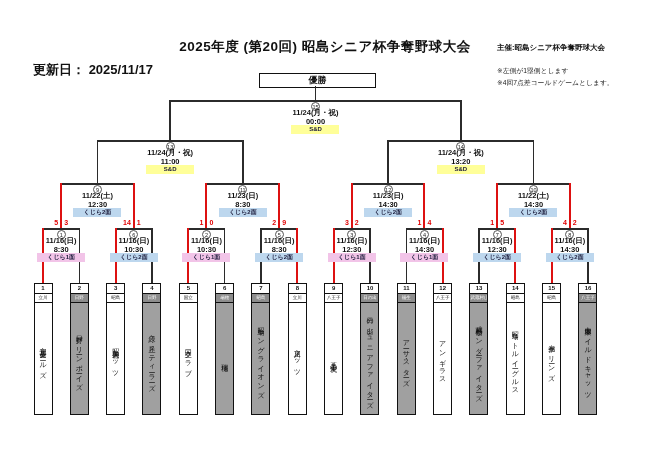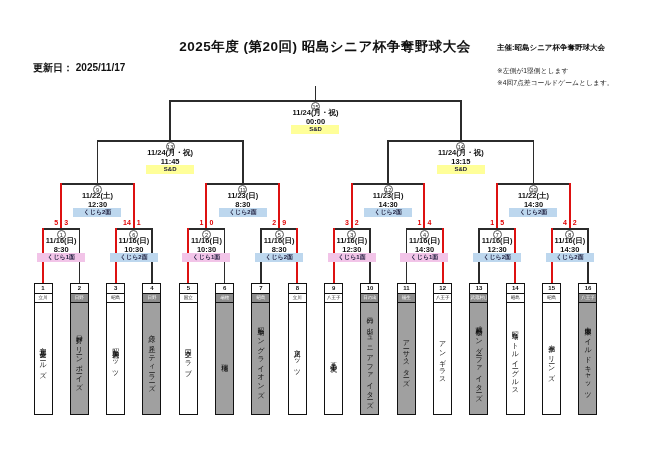--- a/index.html
+++ b/index.html
@@ -1,20 +1,20 @@
 <!DOCTYPE html>
 <html><head>
 <meta charset="utf-8">
 <style>
   html,body{margin:0;padding:0;background:#e8e8e8;}
   .page{position:relative;width:651px;height:460px;background:#ffffff;
         font-family:"Liberation Sans","DejaVu Sans",sans-serif;overflow:hidden;margin:0 auto;
         box-shadow:0 0 4px rgba(0,0,0,.3);}
   .abs{position:absolute;}
-  .updated{font-size:10px;font-weight:bold;color:#111;}
+  .updated{font-size:13px;font-weight:bold;color:#111;}
   .title{font-size:13.5px;font-weight:bold;color:#111;text-align:center;letter-spacing:.5px;}
   .organizer{font-size:7.5px;font-weight:bold;color:#111;}
   .note{font-size:6.8px;color:#222;}
   .champ{border:1.8px solid #111;text-align:center;font-size:9px;font-weight:bold;
          line-height:13px;color:#111;background:#fff;}
   .hline,.vline{position:absolute;}
   .circle{position:absolute;width:9px;height:9px;border:1px solid #555;border-radius:50%;
           background:#fff;font-size:5.5px;line-height:8.5px;text-align:center;color:#222;box-sizing:border-box;}
   .mdate{position:absolute;font-size:7.5px;font-weight:bold;color:#111;text-align:center;white-space:nowrap;}
   .mtime{position:absolute;font-size:7.5px;font-weight:bold;color:#111;text-align:center;}
@@ -38,20 +38,21 @@
 
 <div class="page">
   <div class="abs updated" style="left:33px;top:61px;">
     <span>更新日：</span>
     <span>2025/11/17</span>
   </div>
   <div class="abs title" style="left:130px;top:38px;width:390px;">2025年度 (第20回) 昭島シニア杯争奪野球大会</div>
   <div class="abs organizer" style="left:497px;top:43px;">主催:昭島シニア杯争奪野球大会</div>
   <div class="abs note" style="left:497px;top:66px;">※左側が1塁側とします</div>
   <div class="abs note" style="left:497px;top:78px;">※4回7点差コールドゲームとします。</div>
+  <div class="abs champ" style="left:259px;top:73px;width:115px;height:13px;">優勝</div>
   <div id="bracket">
       <div class="hline" style="left: 43px; top: 228px; width: 36.333px; height: 1.6px; background: rgb(43, 43, 43);"></div>
       <div class="vline" style="left: 42px; top: 228px; width: 2px; height: 55px; background: rgb(221, 17, 17);"></div>
       <div class="vline" style="left: 78.533px; top: 228px; width: 1.6px; height: 55px; background: rgb(43, 43, 43);"></div>
       <div class="circle" style="left: 56.6665px; top: 229.5px;">1</div>
       <div class="mdate" style="left: 24.1665px; top: 236px; width: 74px;">11/16(日)</div>
       <div class="mtime" style="left: 24.1665px; top: 245px; width: 74px;">8:30</div>
       <div class="badge" style="left: 37.1665px; top: 253px; width: 48px; background: rgb(242, 196, 232);">くじら1面</div>
       <div class="score" style="left: 45.1665px; top: 219px; width: 13px; text-align: right;">5</div>
       <div class="score" style="left: 64.1665px; top: 219px; width: 13px; text-align: left;">3</div>
@@ -144,28 +145,28 @@
       <div class="vline" style="left: 568.828px; top: 183px; width: 2px; height: 45px; background: rgb(221, 17, 17);"></div>
       <div class="circle" style="left: 528.995px; top: 184.5px;">10</div>
       <div class="mdate" style="left: 496.495px; top: 191px; width: 74px;">11/22(土)</div>
       <div class="mtime" style="left: 496.495px; top: 200px; width: 74px;">14:30</div>
       <div class="badge" style="left: 509.495px; top: 208px; width: 48px; background: rgb(189, 215, 238);">くじら2面</div>
       <div class="hline" style="left: 97.4995px; top: 140px; width: 145.332px; height: 1.6px; background: rgb(43, 43, 43);"></div>
       <div class="vline" style="left: 96.6995px; top: 140px; width: 1.6px; height: 43px; background: rgb(43, 43, 43);"></div>
       <div class="vline" style="left: 242.031px; top: 140px; width: 1.6px; height: 43px; background: rgb(43, 43, 43);"></div>
       <div class="circle" style="left: 165.665px; top: 141.5px;">13</div>
       <div class="mdate" style="left: 133.165px; top: 148px; width: 74px;">11/24(月・祝)</div>
-      <div class="mtime" style="left: 133.165px; top: 157px; width: 74px;">11:45</div>
+      <div class="mtime" style="left: 133.165px; top: 157px; width: 74px;">11:00</div>
       <div class="badge" style="left: 146.165px; top: 165px; width: 48px; background: rgb(255, 255, 153);">S&amp;D</div>
       <div class="hline" style="left: 388.163px; top: 140px; width: 145.332px; height: 1.6px; background: rgb(43, 43, 43);"></div>
       <div class="vline" style="left: 387.363px; top: 140px; width: 1.6px; height: 43px; background: rgb(43, 43, 43);"></div>
       <div class="vline" style="left: 532.696px; top: 140px; width: 1.6px; height: 43px; background: rgb(43, 43, 43);"></div>
       <div class="circle" style="left: 456.329px; top: 141.5px;">14</div>
       <div class="mdate" style="left: 423.829px; top: 148px; width: 74px;">11/24(月・祝)</div>
-      <div class="mtime" style="left: 423.829px; top: 157px; width: 74px;">13:15</div>
+      <div class="mtime" style="left: 423.829px; top: 157px; width: 74px;">13:20</div>
       <div class="badge" style="left: 436.829px; top: 165px; width: 48px; background: rgb(255, 255, 153);">S&amp;D</div>
       <div class="hline" style="left: 170.165px; top: 100px; width: 290.664px; height: 1.6px; background: rgb(43, 43, 43);"></div>
       <div class="vline" style="left: 169.365px; top: 100px; width: 1.6px; height: 40px; background: rgb(43, 43, 43);"></div>
       <div class="vline" style="left: 460.029px; top: 100px; width: 1.6px; height: 40px; background: rgb(43, 43, 43);"></div>
       <div class="vline" style="left: 314.697px; top: 86px; width: 1.6px; height: 14px; background: rgb(43, 43, 43);"></div>
       <div class="circle" style="left: 310.998px; top: 101.5px;">15</div>
       <div class="mdate" style="left: 278.498px; top: 108px; width: 74px;">11/24(月・祝)</div>
       <div class="mtime" style="left: 278.498px; top: 117px; width: 74px;">00:00</div>
       <div class="badge" style="left: 291.498px; top: 125px; width: 48px; background: rgb(255, 255, 153);">S&amp;D</div>
       <div class="team" style="left: 33.5px; top: 283px; width: 19px; height: 132px;">

